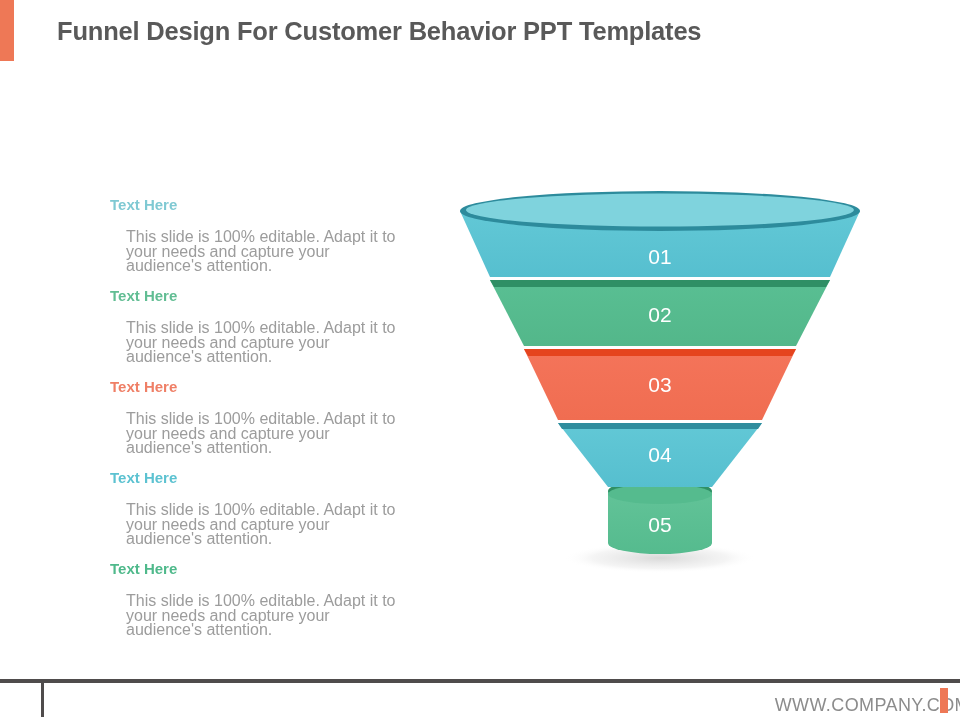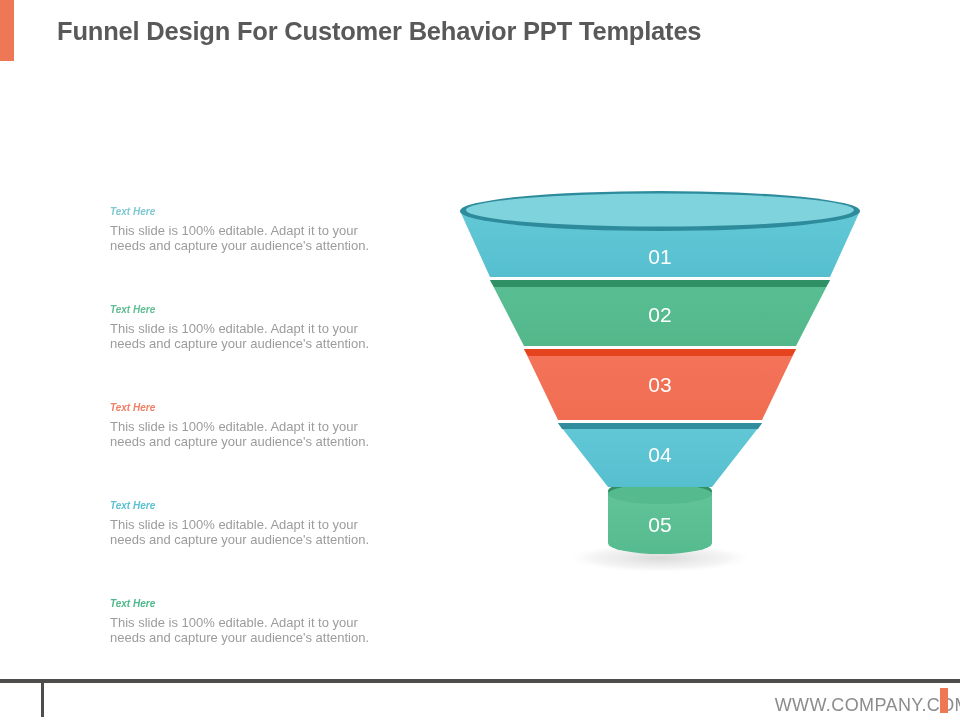--- a/index.html
+++ b/index.html
@@ -25,28 +25,27 @@
     color:#595959;
     white-space:nowrap;
   }
 
   
   .text-column{
     position:absolute;left:110px;top:186px;width:285px;
   }
   .text-block{position:relative;height:82px;}
   .text-block .tb-title{
-    font-size:10px;font-weight:bold;line-height:19px;
-    margin:16px 0 3px 0;
-    font-style:italic;
+    font-size:15px;font-weight:bold;line-height:19px;
+    margin:9px 0 3px 0;
   }
   .text-block .tb-body{
-    font-size:13px;line-height:14.5px;
+    font-size:16px;line-height:14.5px;
     color:#9c9c9c;
-    margin:0;width:272px;
+    margin:16px;width:272px;
   }
 
   
   .funnel-wrap{
     position:absolute;left:440px;top:186px;width:440px;height:400px;
   }
   .funnel-svg{display:block;width:440px;height:400px;}
   .funnel-num{
     font-family:"Liberation Sans","DejaVu Sans",sans-serif;
     font-size:21px;fill:#ffffff;

